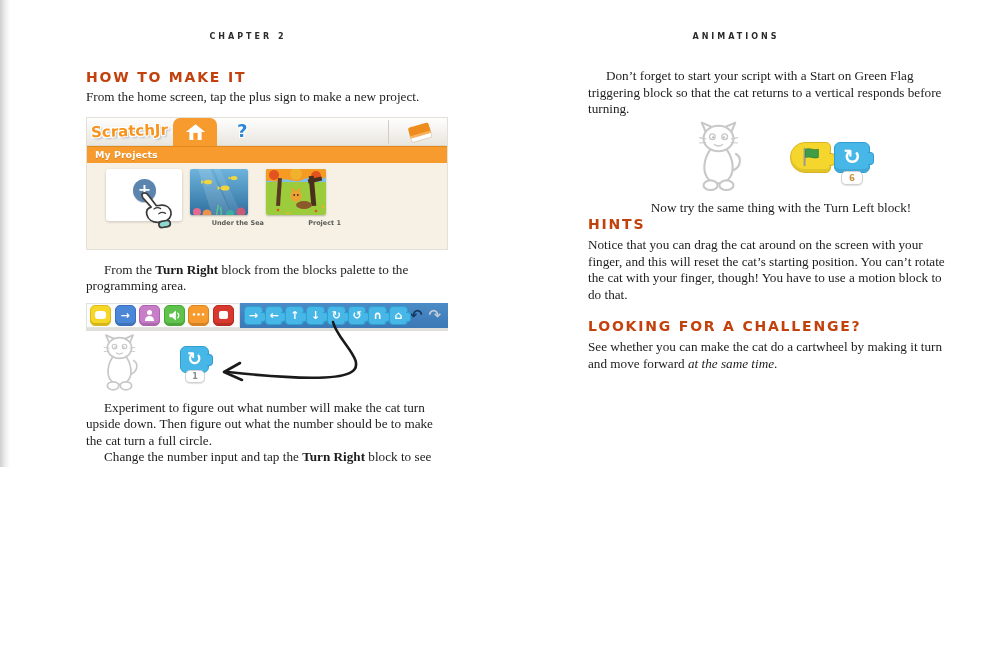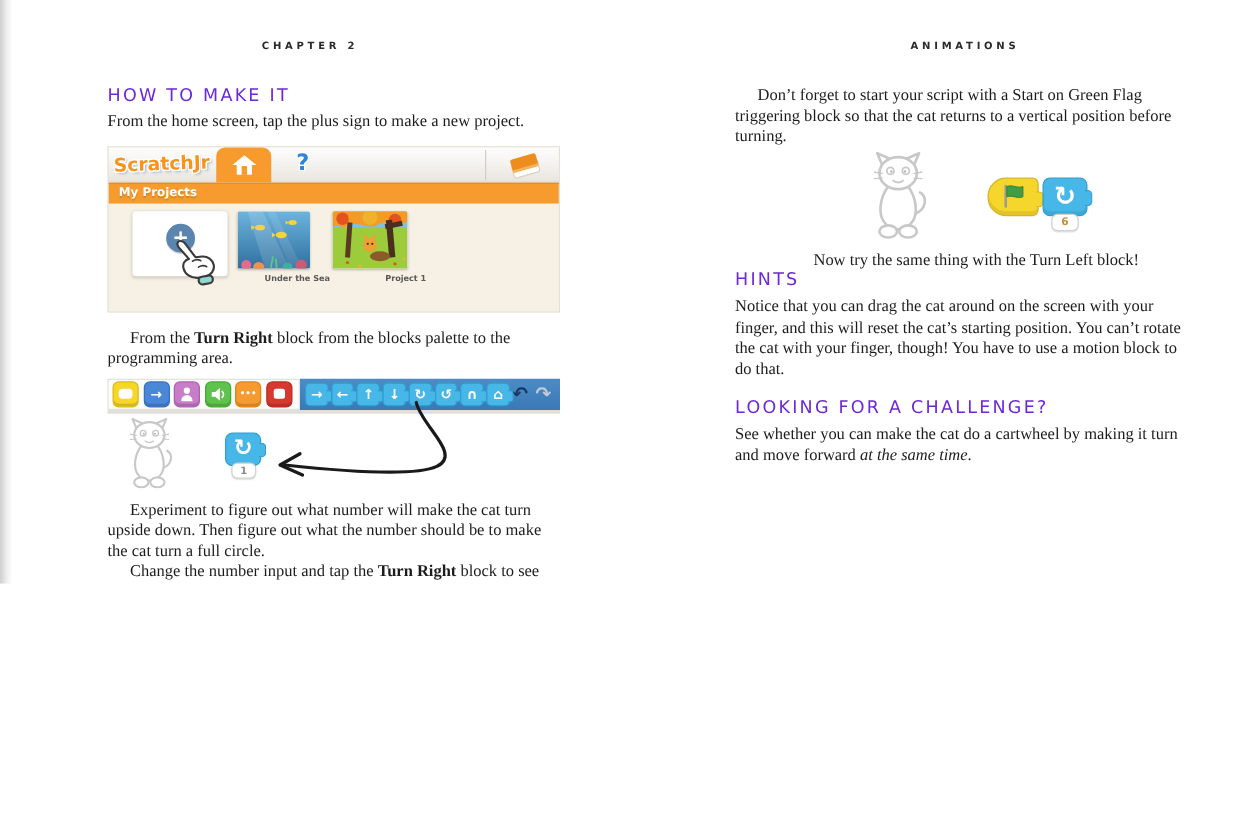--- a/index.html
+++ b/index.html
@@ -14,22 +14,22 @@
                   font-family:"DejaVu Sans", sans-serif; font-weight:bold; font-size:8px;
                   letter-spacing:3px; color:#2b2b2b; }
   .page-num { position:absolute; top:627px; font-family:"DejaVu Sans", sans-serif;
               font-weight:bold; font-size:10px; color:#1c1c1c;
               border-bottom:4px solid #ec4899; padding:0 2px 1px 2px; }
 
   
   .col { position:absolute; top:63px; width:366px; }
   #col-left  { left:86px; }
   #col-right { left:588px; width:368px; }
-  .handhead { font-family:"DejaVu Sans", sans-serif; font-weight:normal; font-size:14px;
-              letter-spacing:1.8px; color:#6d28d9; }
+  .handhead { font-family:"DejaVu Sans", sans-serif; font-weight:bold; font-size:14px;
+              letter-spacing:1.8px; color:#c2410c; }
   p.body { font-size:13.2px; line-height:16.5px; }
   p.indent { text-indent:18px; }
   #col-left .handhead { margin-top:6px; }
   #lp1 { margin-top:4px; }
   #lp2 { margin-top:12px; }
   #rp1 { margin-top:5px; }
   #rp2 { margin-top:1px;text-align:center; }
   .hints-head { }
   .hints-para { margin-top:5px; }
   .challenge-head { margin-top:15px; }
@@ -130,21 +130,21 @@
                       border-radius:0 4px 4px 0; }
   #bubble-6 { left:253px; top:51px; width:22px; height:14px; font-size:8.5px; line-height:13px; color:#cf8f3f; }
 </style>
 </head>
 <body>
 
 <div class="spread">
   <div class="photo-edge"></div>
 
   <div class="running-head" style="left:148px;">CHAPTER 2</div>
-  <div class="running-head" style="left:672px;">ANIMATIONS</div>
+  <div class="running-head" style="left:636px;">ANIMATIONS</div>
 
   <div class="col" id="col-left">
     <div class="handhead">HOW TO MAKE IT</div>
 
     <p class="body" id="lp1">From the home screen, tap the plus sign to make a new project.</p>
 
     <div class="shot1">
       <div class="topbar">
         <div class="logo">ScratchJr</div>
         <div class="home-tab">
@@ -311,21 +311,21 @@
         <path d="M247 3 C254 34 336 74 142 53" fill="none" stroke="#1a1a1a" stroke-width="2.6" stroke-linecap="round"></path>
         <path d="M154 44 L138 53 L156 61" fill="none" stroke="#1a1a1a" stroke-width="2.6" stroke-linecap="round" stroke-linejoin="round"></path>
       </svg>
     </div>
 
     <p class="body indent">Experiment to figure out what number will make the cat turn upside down. Then figure out what the number should be to make the cat turn a full circle.</p>
     <p class="body indent"><span>Change the number input and tap the </span><b>Turn Right</b><span> block to see how the cat responds.</span></p>
   </div>
 
   <div class="col" id="col-right">
-    <p class="body indent" id="rp1">Don’t forget to start your script with a Start on Green Flag triggering block so that the cat returns to a vertical position before turning.</p>
+    <p class="body indent" id="rp1">Don’t forget to start your script with a Start on Green Flag triggering block so that the cat returns to a vertical responds before turning.</p>
 
     <div class="fig">
       <div class="cat-wrap">
         <svg width="53" height="74" viewBox="0 0 60 84">
           <g fill="#ffffff" stroke="#c8c8c8" stroke-width="2.4" stroke-linejoin="round">
             <path d="M17 17 L11 3 L27 10 Z"></path>
               <path d="M43 17 L49 3 L33 10 Z"></path>
             <path d="M45 58 C56 54 57 42 49 38" fill="none"></path>
             <path d="M21 33 C13 44 12 58 17 65 C20 70 26 72 30 72 C34 72 40 70 43 65 C48 58 47 44 39 33 Z"></path>
             <ellipse cx="21" cy="74" rx="8" ry="5.5"></ellipse>

